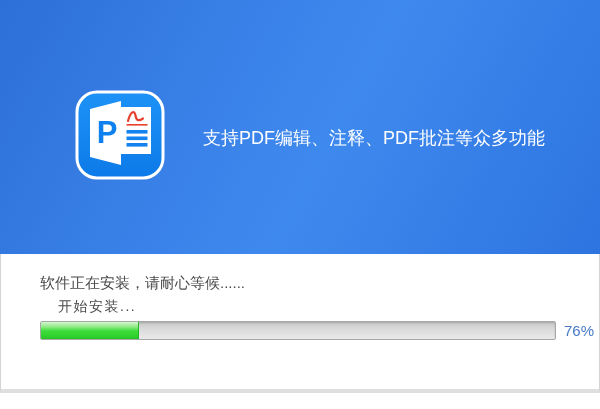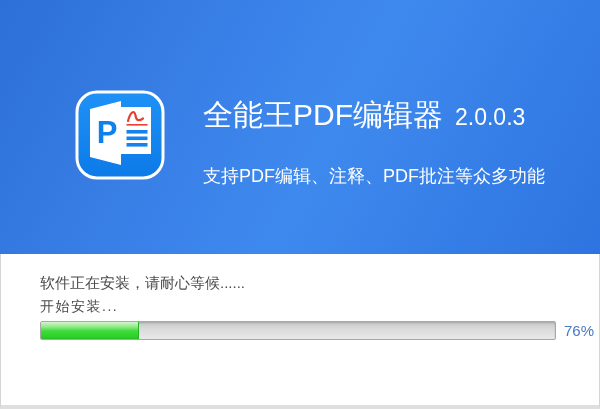--- a/index.html
+++ b/index.html
@@ -41,35 +41,35 @@
     margin-top: 30px;
     font-size: 18px;
     line-height: 22px;
     white-space: nowrap;
     text-align: right;
   }
   
   .lower {
     position: absolute;
     left: 0; top: 254px;
-    width: 600px; height: 155px;
+    width: 600px; height: 139px;
     background: #ffffff;
     border-left: 1px solid #d4d4d4;
     border-right: 1px solid #d4d4d4;
     border-bottom: 4px solid #dfdfdf;
   }
   .status-text {
     position: absolute;
     left: 39px; top: 20px;
     font-size: 15px;
     color: #4a4a4a;
   }
   .step-text {
     position: absolute;
-    left: 39px; top: 44px;
+    left: 57px; top: 44px;
     font-size: 14px;
     color: #4a4a4a;
     letter-spacing: 1.5px;
   }
   .progress-track {
     position: absolute;
     left: 39px; top: 67px;
     width: 516px; height: 19px;
     border: 1px solid #a8a8a8;
     border-radius: 2px;
@@ -113,23 +113,20 @@
         <rect x="51.5" y="40" width="21" height="3.6" fill="#1583ef"></rect>
         <rect x="51.5" y="46.5" width="21" height="3.6" fill="#1583ef"></rect>
         <rect x="51.5" y="53" width="21" height="3.6" fill="#1583ef"></rect>
 
         <polygon points="15,19 46,11 46,75 15,67" fill="#ffffff"></polygon>
         <text x="32" y="53" text-anchor="middle" font-family="Liberation Sans, sans-serif" font-size="31" font-weight="bold" fill="#1080ee">P</text>
       </svg>
     </div>
 
     <div class="banner-text">
-      <div class="title-row">
-        <span>全能王PDF编辑器</span><span class="version">2.0.0.3</span>
-      </div>
       <div class="subtitle">支持PDF编辑、注释、PDF批注等众多功能</div>
     </div>
 
   </div>
 
   <div class="lower">
     <div class="status-text">软件正在安装，请耐心等候......</div>
     <div class="step-text">开始安装...</div>
     <div class="progress-track">
       <div class="progress-fill" style="width: 19%;"></div>

